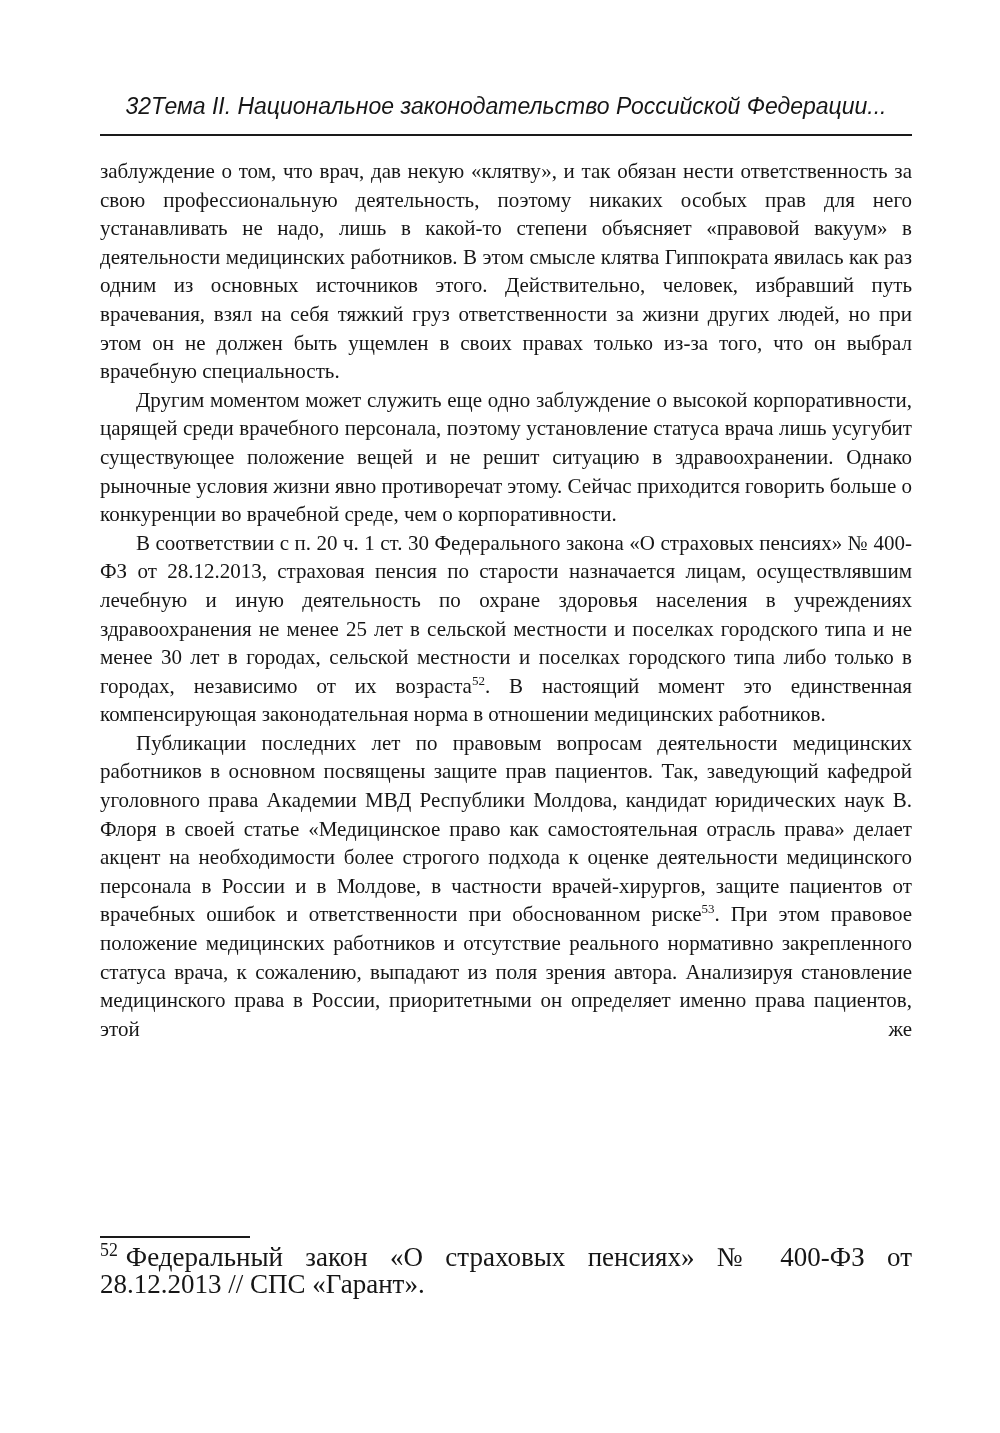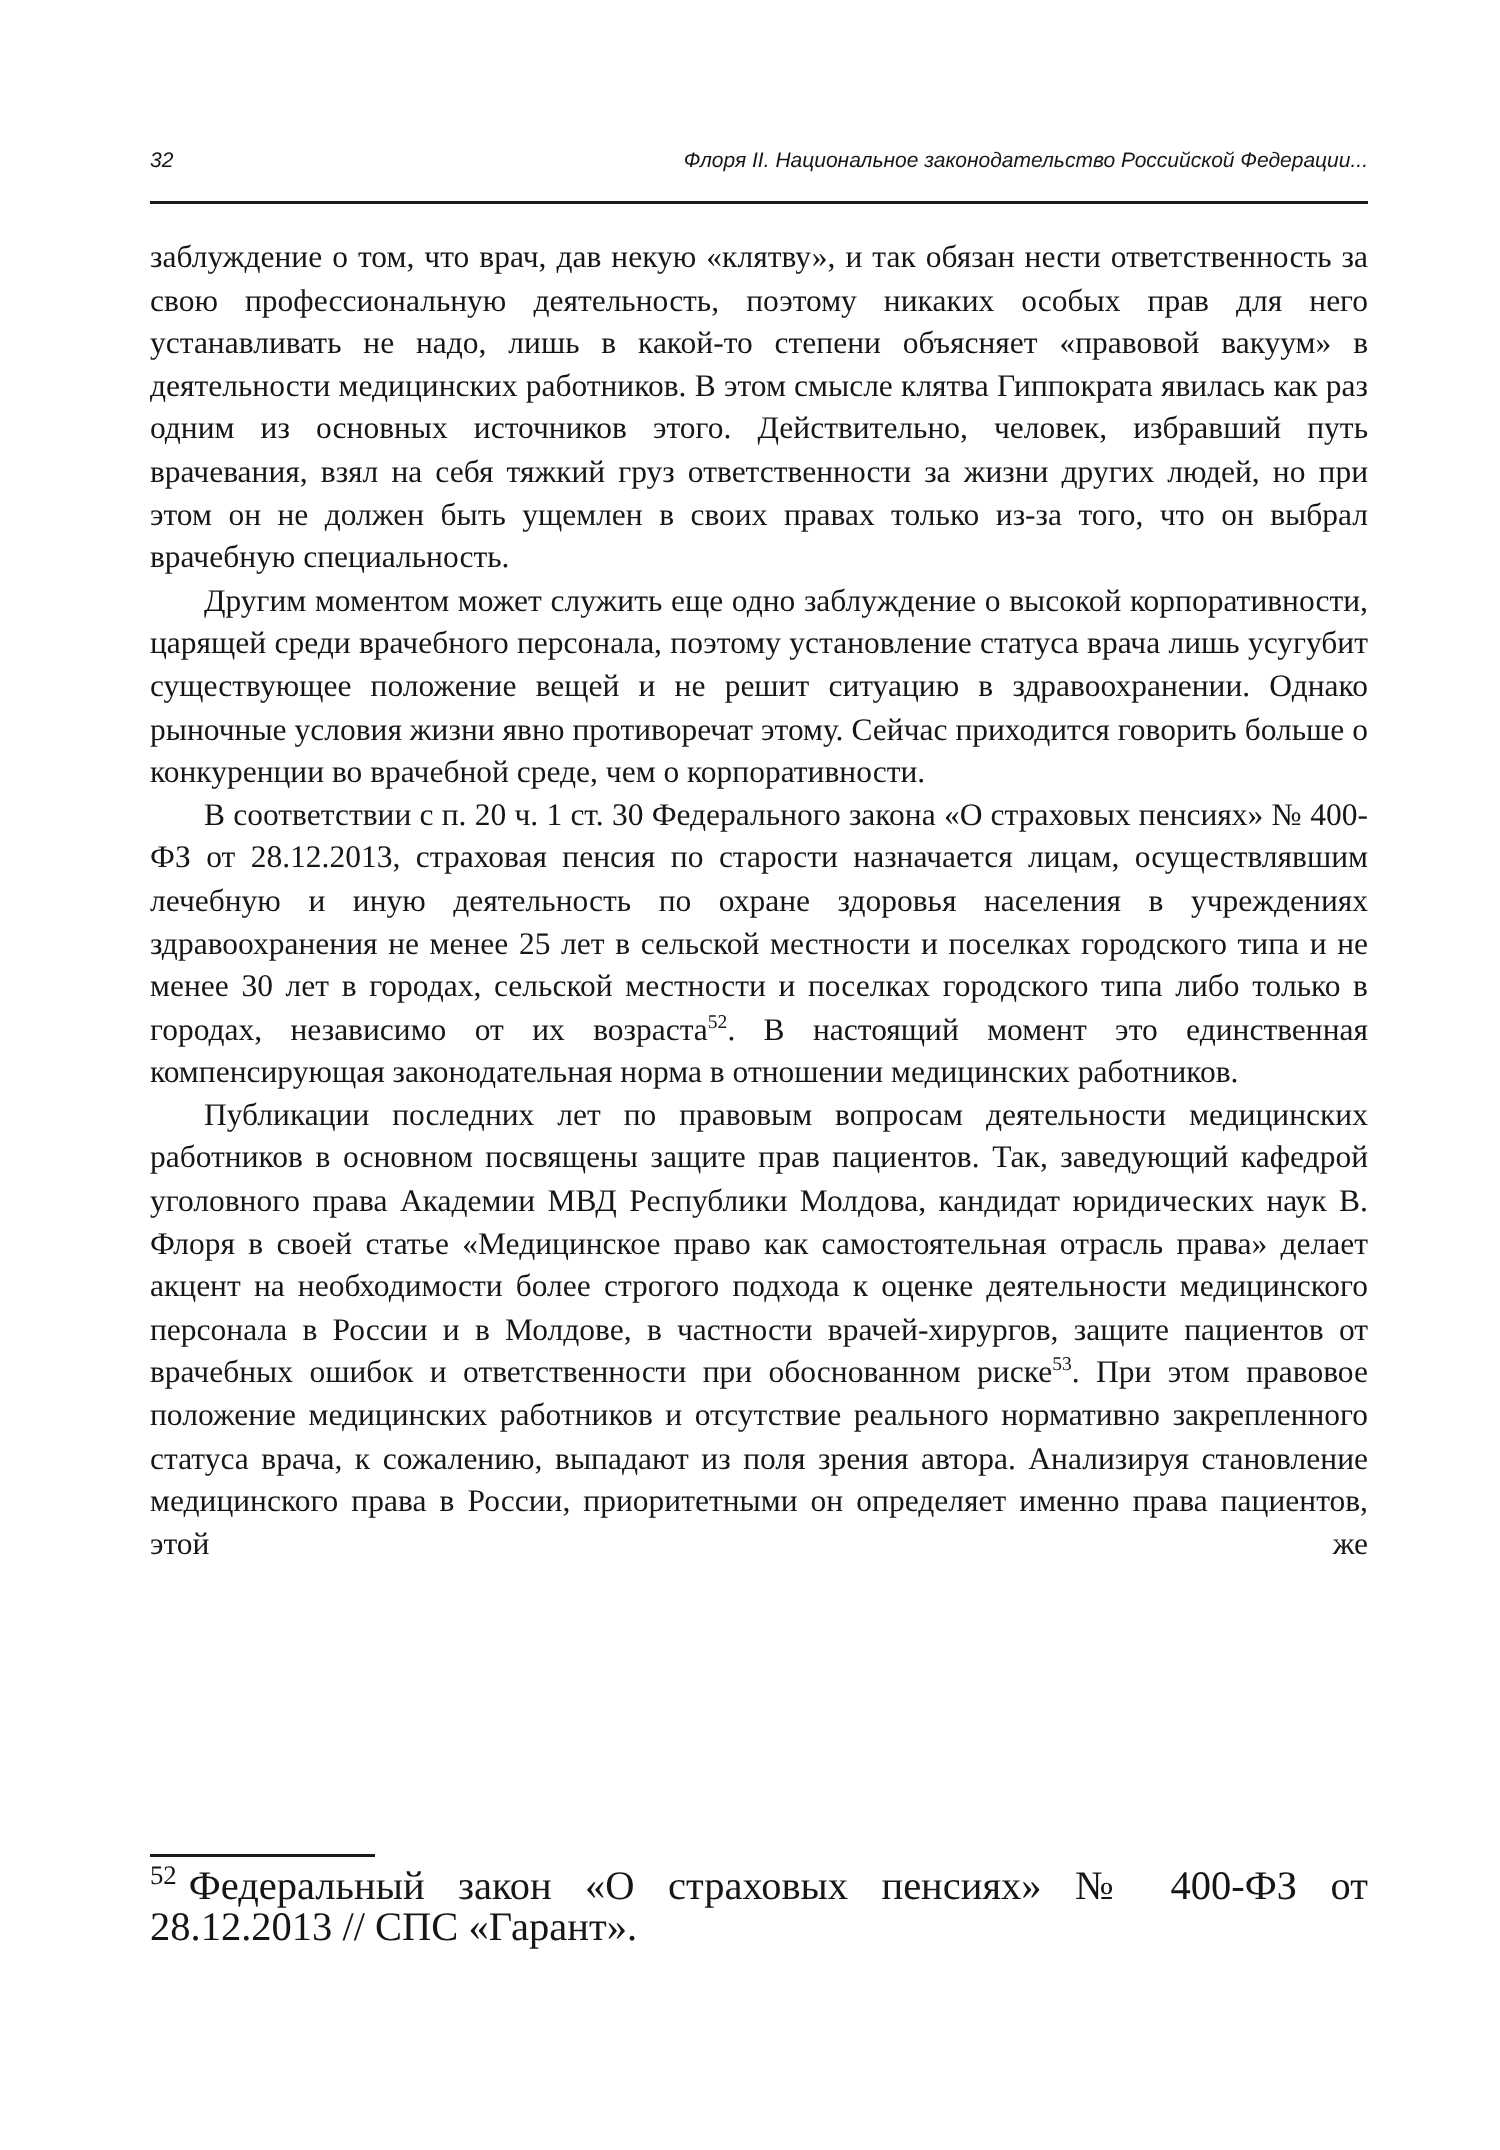--- a/index.html
+++ b/index.html
@@ -15,25 +15,25 @@
     color: #161616;
     overflow: hidden;
   }
   
   .header {
     position: absolute;
     left: 100px;
     right: 88px;
     top: 94px;
     display: flex;
-    justify-content: space-between;
+    justify-content: center;
     align-items: baseline;
     font-family: "Liberation Sans", sans-serif;
     font-style: italic;
-    font-size: 14px;
+    font-size: 23px;
     line-height: 24px;
     white-space: nowrap;
   }
   .header-rule {
     position: absolute;
     left: 100px;
     right: 88px;
     top: 134px;
     height: 2px;
     background: #1a1a1a;
@@ -90,21 +90,21 @@
     margin-right: 8px;
   }
 </style>
 </head>
 <body>
 
 <div class="page">
 
   <div class="header">
     <span>32</span>
-    <span>Флоря II. Национальное законодательство Российской Федерации...</span>
+    <span>Тема II. Национальное законодательство Российской Федерации...</span>
   </div>
 
   <div class="header-rule"></div>
 
   <div class="body-text">
 
     <p>заблуждение о том, что врач, дав некую «клятву», и так обязан нести ответственность за свою профессиональную деятельность, поэтому никаких особых прав для него устанавливать не надо, лишь в какой-то степени объясняет «правовой вакуум» в деятельности медицинских работников. В этом смысле клятва Гиппократа явилась как раз одним из основных источников этого. Действительно, человек, избравший путь врачевания, взял на себя тяжкий груз ответственности за жизни других людей, но при этом он не должен быть ущемлен в своих правах только из-за того, что он выбрал врачебную специальность.</p>
 
     <p class="para-indent">Другим моментом может служить еще одно заблуждение о высокой корпоративности, царящей среди врачебного персонала, поэтому установление статуса врача лишь усугубит существующее положение вещей и не решит ситуацию в здравоохранении. Однако рыночные условия жизни явно противоречат этому. Сейчас приходится говорить больше о конкуренции во врачебной среде, чем о корпоративности.</p>
 

